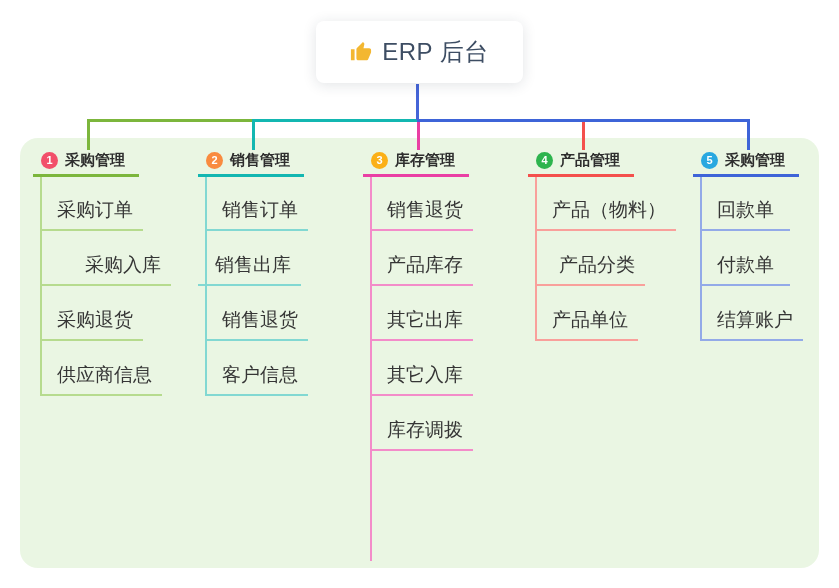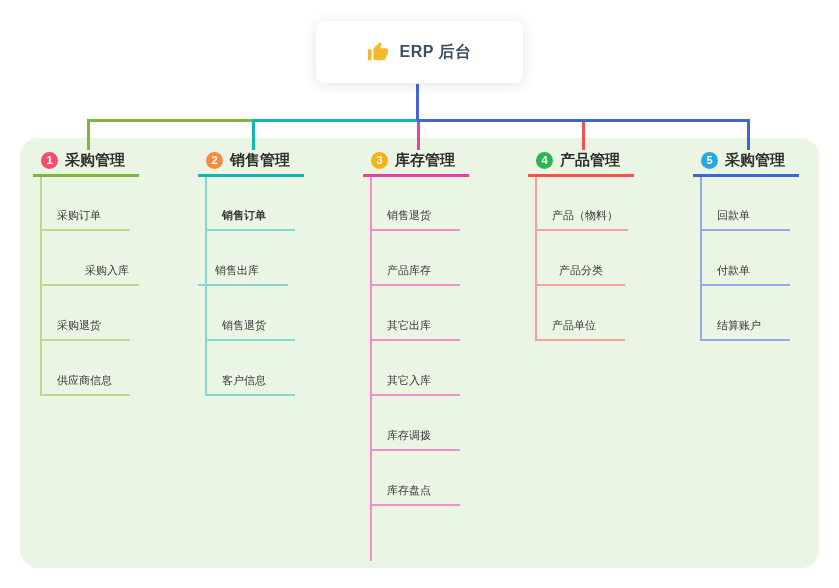--- a/index.html
+++ b/index.html
@@ -2,29 +2,29 @@
 <html><head>
 <meta charset="utf-8">
 <title>ERP 后台 Mindmap</title>
 <style>
   html,body{margin:0;padding:0;background:#ffffff;}
   body{width:839px;height:588px;font-family:"Liberation Sans","DejaVu Sans",sans-serif;}
   #stage{position:relative;width:839px;height:588px;overflow:hidden;background:#fff;}
   .panel{position:absolute;left:20px;top:138px;width:799px;height:430px;background:#eaf6e3;border-radius:18px;}
   .root-card{position:absolute;left:316px;top:21px;width:207px;height:62px;background:#ffffff;border-radius:8px;
              box-shadow:0 2px 14px rgba(31,45,61,.13);display:flex;align-items:center;justify-content:center;gap:10px;z-index:3;}
-  .root-label{font-size:16px;color:#3d4d63;font-weight:700;letter-spacing:.5px;white-space:nowrap;}
+  .root-label{font-size:24px;color:#3d4d63;font-weight:400;letter-spacing:.5px;white-space:nowrap;}
   .line{position:absolute;z-index:1;}
   .branch-header{position:absolute;top:147px;height:30px;width:106px;box-sizing:border-box;display:flex;align-items:center;
                  gap:7px;padding-left:8px;border-bottom:3px solid #000;z-index:2;}
   .badge{width:17px;height:17px;border-radius:50%;color:#fff;font-size:11px;font-weight:700;line-height:17px;
          display:flex;align-items:center;justify-content:center;flex:none;}
   .branch-label{font-size:15px;font-weight:600;color:#2e2e2e;white-space:nowrap;}
   .sub-item{position:absolute;min-width:90px;height:30px;box-sizing:border-box;display:flex;align-items:flex-end;
-            padding:0 10px 6px 17px;border-bottom:2px solid #000;font-size:11px;color:#363636;white-space:nowrap;z-index:2;}
+            padding:0 10px 6px 17px;border-bottom:2px solid #000;font-size:19px;color:#363636;white-space:nowrap;z-index:2;}
 </style>
 </head>
 <body>
 
 <div id="stage">
   <div class="panel"></div>
 
   <div class="root-card">
     <svg width="22" height="22" viewBox="0 0 24 24" aria-hidden="true">
       <path fill="#f3b731" d="M1 21h4V9H1v12zM23 10c0-1.1-.9-2-2-2h-6.31l.95-4.57.03-.32c0-.41-.17-.79-.44-1.06L14.17 1 7.59 7.59C7.22 7.95 7 8.45 7 9v10c0 1.1.9 2 2 2h9c.83 0 1.54-.5 1.84-1.22l3.02-7.05c.09-.23.14-.47.14-.73v-2z"></path>
@@ -40,36 +40,35 @@
     <div class="sub-item" style="left: 40px; top: 201px; border-bottom-color: rgb(182, 219, 142);">采购订单</div>
     <div class="sub-item" style="left: 40px; top: 256px; border-bottom-color: rgb(182, 219, 142); padding-left: 45px;">采购入库</div>
     <div class="sub-item" style="left: 40px; top: 311px; border-bottom-color: rgb(182, 219, 142);">采购退货</div>
     <div class="sub-item" style="left: 40px; top: 366px; border-bottom-color: rgb(182, 219, 142);">供应商信息</div>
     <div class="line" style="left: 252px; top: 119px; width: 3px; height: 31px; background: rgb(19, 183, 177);"></div>
     <div class="branch-header" style="left: 198px; border-bottom-color: rgb(19, 183, 177);">
       <span class="badge" style="background: rgb(249, 139, 63);">2</span>
       <span class="branch-label">销售管理</span>
     </div>
     <div class="line" style="left: 205px; top: 177px; width: 2px; height: 219px; background: rgb(130, 216, 210);"></div>
-    <div class="sub-item" style="left: 205px; top: 201px; border-bottom-color: rgb(130, 216, 210); font-weight: bold;">销售订单</div>
+    <div class="sub-item" style="left: 205px; top: 201px; border-bottom-color: rgb(130, 216, 210);">销售订单</div>
     <div class="sub-item" style="left: 198px; top: 256px; border-bottom-color: rgb(130, 216, 210);">销售出库</div>
     <div class="sub-item" style="left: 205px; top: 311px; border-bottom-color: rgb(130, 216, 210);">销售退货</div>
     <div class="sub-item" style="left: 205px; top: 366px; border-bottom-color: rgb(130, 216, 210);">客户信息</div>
     <div class="line" style="left: 417px; top: 119px; width: 3px; height: 31px; background: rgb(234, 63, 164);"></div>
     <div class="branch-header" style="left: 363px; border-bottom-color: rgb(234, 63, 164);">
       <span class="badge" style="background: rgb(251, 176, 23);">3</span>
       <span class="branch-label">库存管理</span>
     </div>
     <div class="line" style="left: 370px; top: 177px; width: 2px; height: 384px; background: rgb(243, 140, 201);"></div>
     <div class="sub-item" style="left: 370px; top: 201px; border-bottom-color: rgb(243, 140, 201);">销售退货</div>
     <div class="sub-item" style="left: 370px; top: 256px; border-bottom-color: rgb(243, 140, 201);">产品库存</div>
     <div class="sub-item" style="left: 370px; top: 311px; border-bottom-color: rgb(243, 140, 201);">其它出库</div>
     <div class="sub-item" style="left: 370px; top: 366px; border-bottom-color: rgb(243, 140, 201);">其它入库</div>
     <div class="sub-item" style="left: 370px; top: 421px; border-bottom-color: rgb(243, 140, 201);">库存调拨</div>
-    <div class="sub-item" style="left: 370px; top: 476px; border-bottom-color: rgb(243, 140, 201);">库存盘点</div>
     <div class="line" style="left: 582px; top: 119px; width: 3px; height: 31px; background: rgb(244, 80, 76);"></div>
     <div class="branch-header" style="left: 528px; border-bottom-color: rgb(244, 80, 76);">
       <span class="badge" style="background: rgb(46, 180, 78);">4</span>
       <span class="branch-label">产品管理</span>
     </div>
     <div class="line" style="left: 535px; top: 177px; width: 2px; height: 164px; background: rgb(249, 160, 155);"></div>
     <div class="sub-item" style="left: 535px; top: 201px; border-bottom-color: rgb(249, 160, 155);">产品（物料）</div>
     <div class="sub-item" style="left: 535px; top: 256px; border-bottom-color: rgb(249, 160, 155); padding-left: 24px;">产品分类</div>
     <div class="sub-item" style="left: 535px; top: 311px; border-bottom-color: rgb(249, 160, 155);">产品单位</div>
     <div class="line" style="left: 747px; top: 119px; width: 3px; height: 31px; background: rgb(62, 100, 216);"></div>

